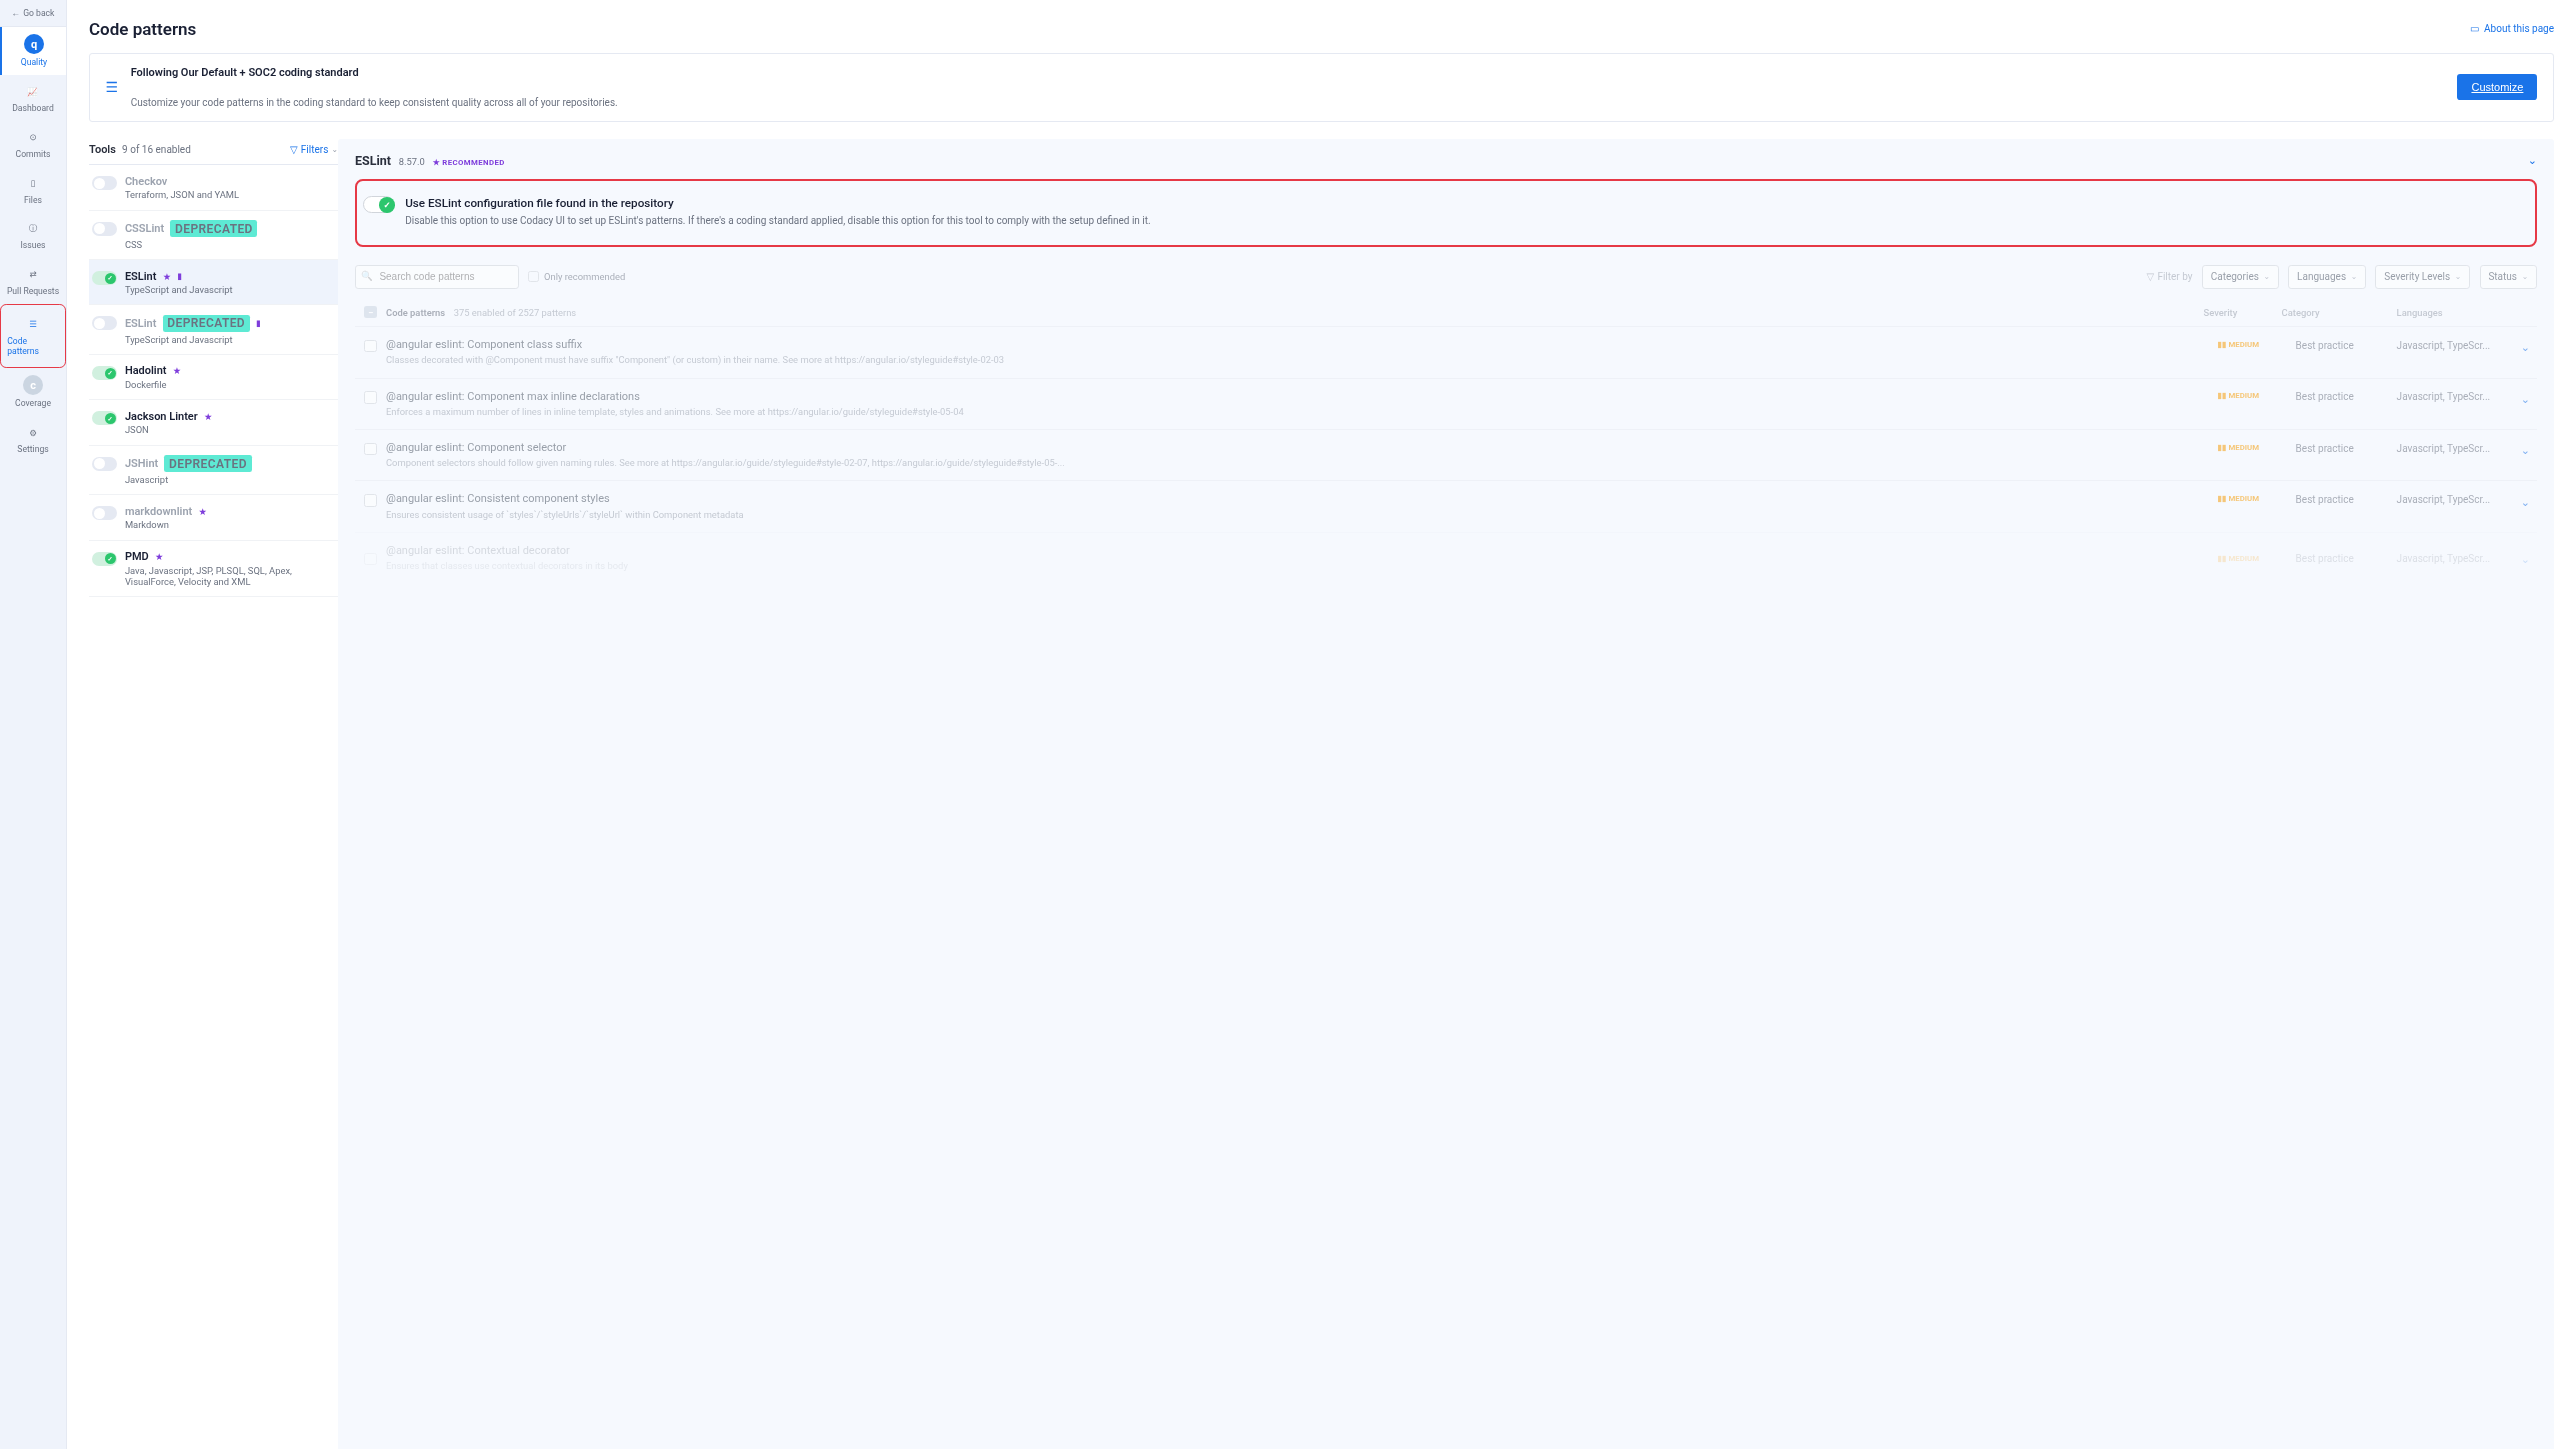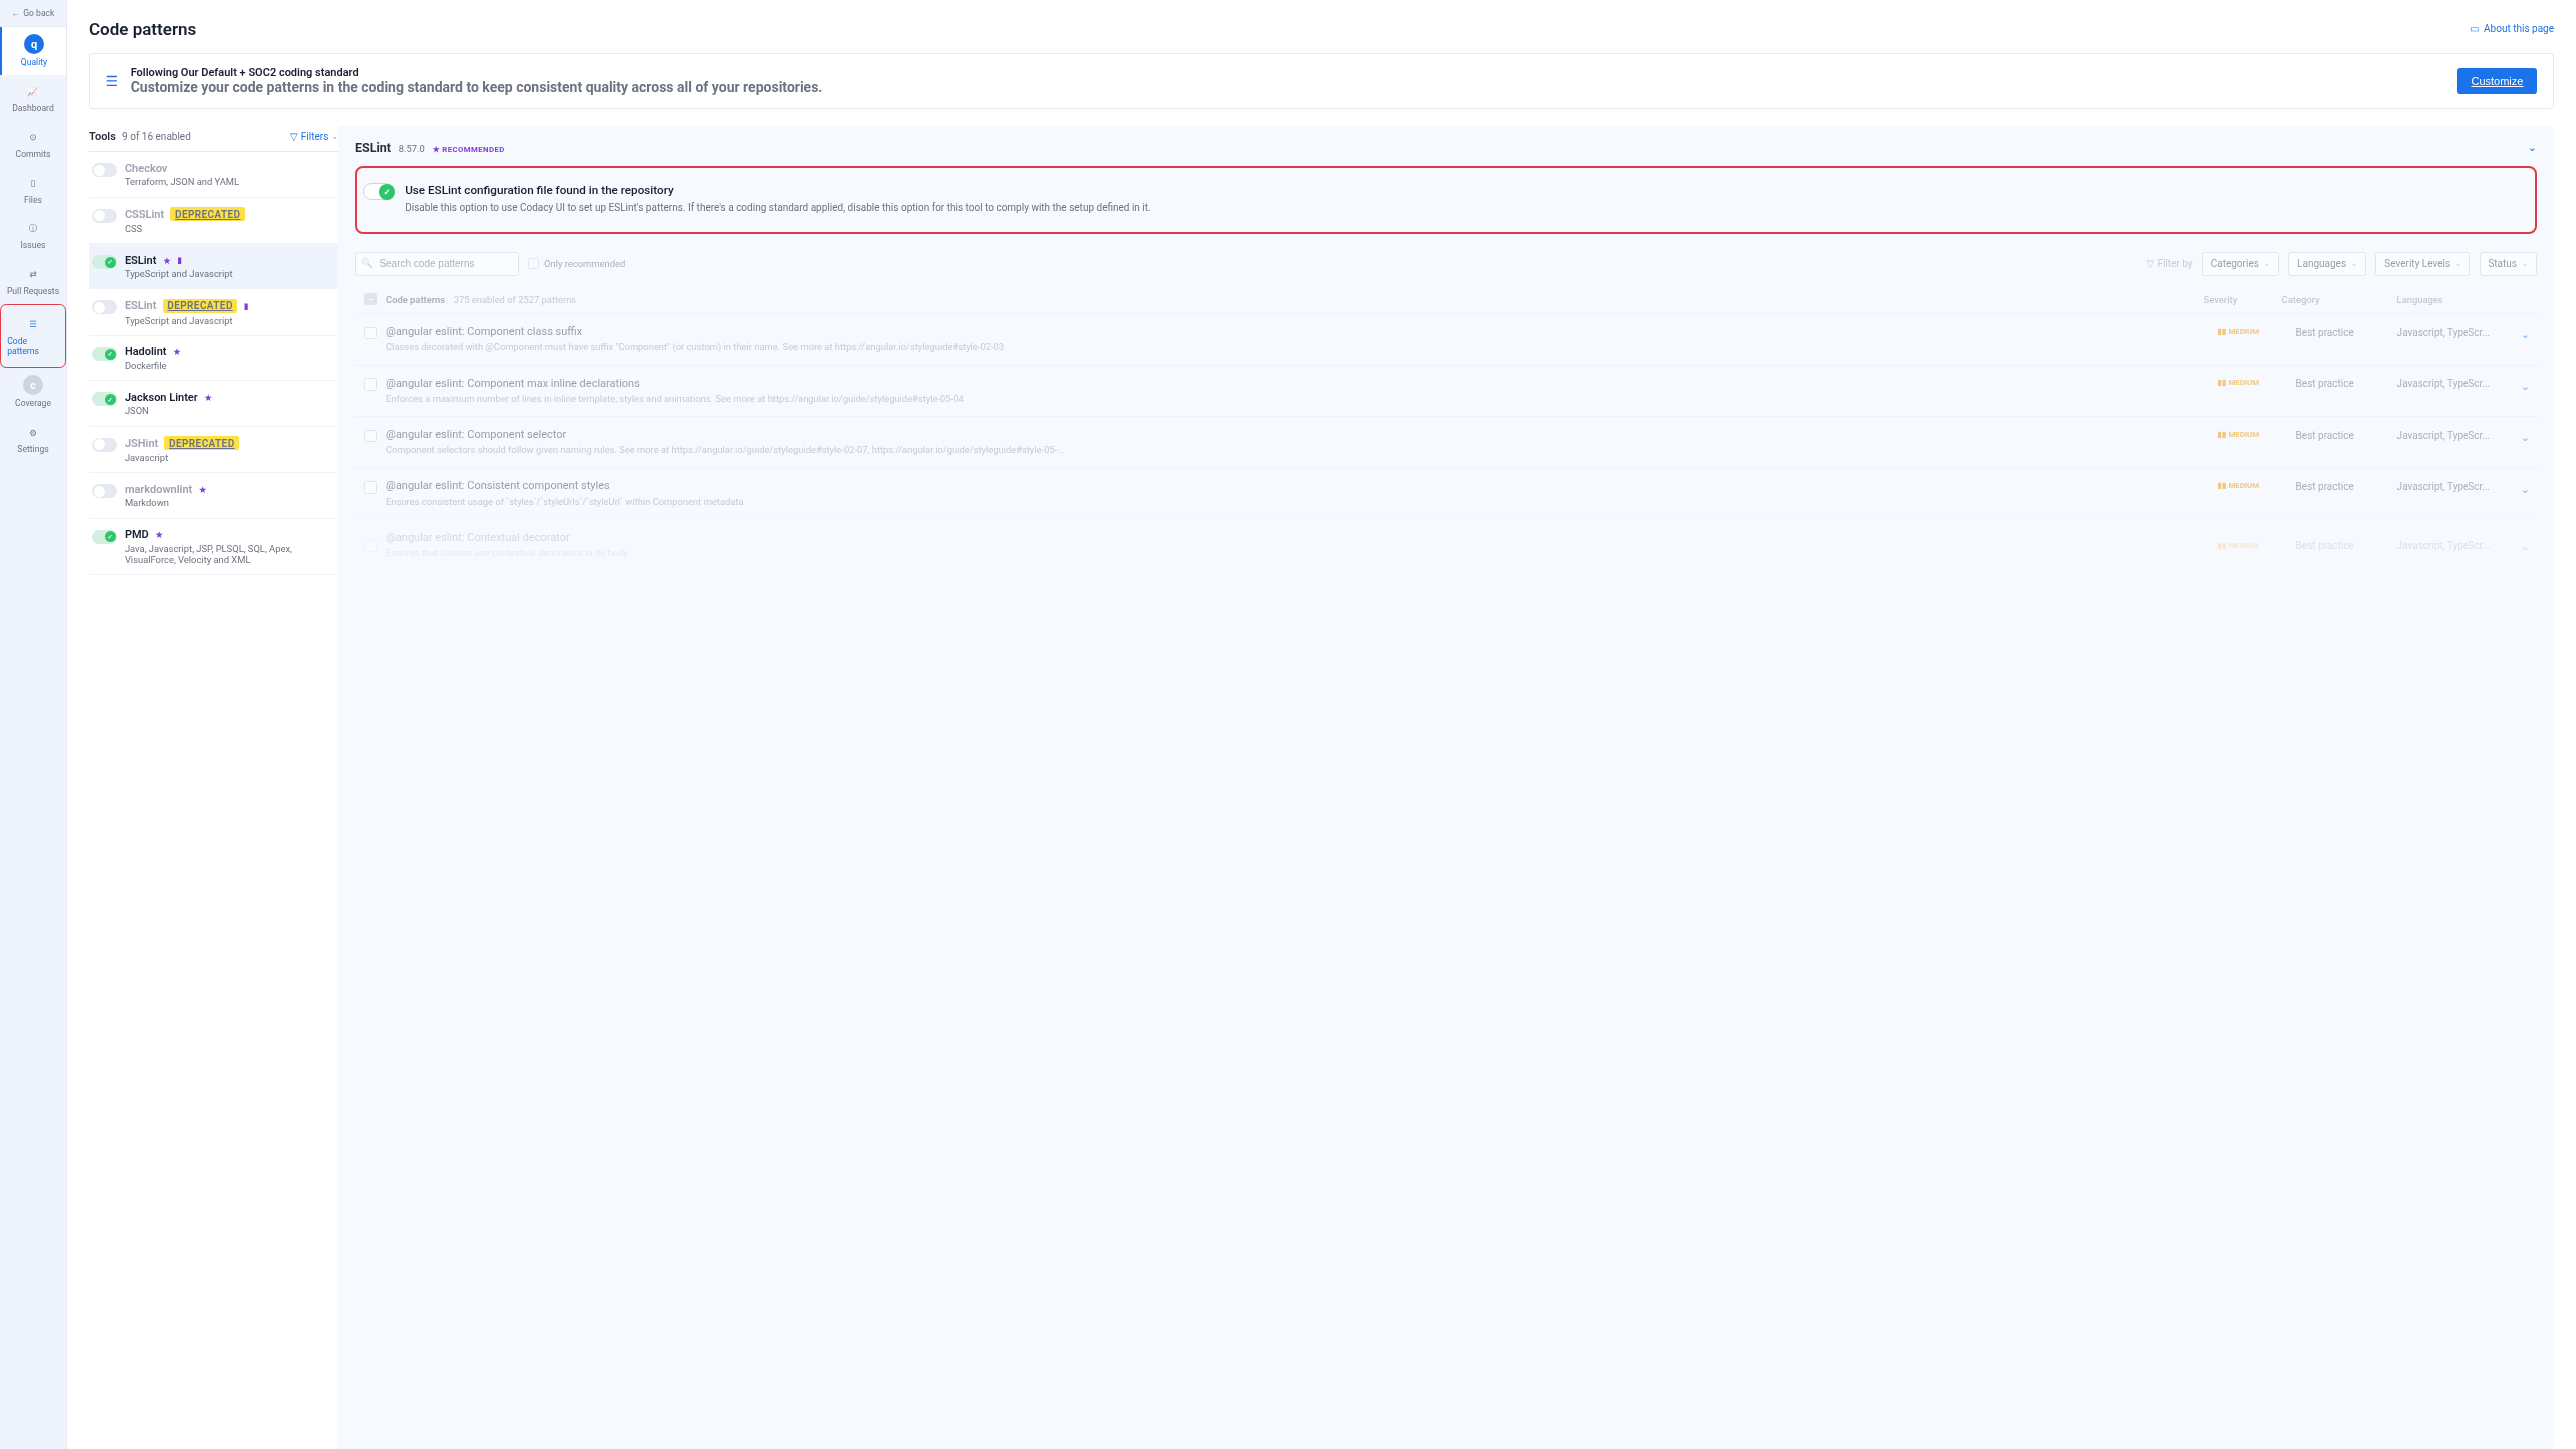--- a/index.html
+++ b/index.html
@@ -12,21 +12,21 @@
 .nav-item .icon-box { width: 17px; height: 17px; display: flex; align-items: center; justify-content: center; }
 .nav-highlight { border: 1.9px solid #e63946; border-radius: 6.2px; padding: 3.1px; }
 .main { flex: 1; display: flex; flex-direction: column; overflow: hidden; padding: 18.7px 22px 0 22px;}
 .header-row { display: flex; justify-content: space-between; align-items: center; margin-bottom: 14px;}
 .page-title { font-size: 17px; font-weight: 600; color: #1a2034;}
 .about-link { color: #1a73e8; font-size: 10px; display: flex; align-items: center; gap: 4.7px; cursor: pointer;}
 .banner { border: 0.8px solid #e5e9f2; border-radius: 3.1px; padding: 12.5px 15.6px; display: flex; align-items: center; gap: 12.5px; margin-bottom: 17px;}
 .banner-icon { color: #1a73e8; font-size: 14px;}
 .banner-text { flex: 1; }
 .banner-title { font-weight: 600; font-size: 11px; color: #1a2034;}
-.banner-sub { font-size: 14px; color: #6b7280; margin-top: 0; font-weight: bold;}
+.banner-sub { font-size: 10px; color: #6b7280; margin-top: 18px;}
 .btn-primary { background: #1a73e8; color: #fff; border: none; padding: 7px 14px; border-radius: 3.1px; font-size: 11px; font-weight: 500; cursor: pointer; text-decoration: underline;}
 .content-row { display: flex; gap: 0; flex: 1; overflow: hidden;}
 .tools-col { width: 249px; flex-shrink: 0;}
 .tools-header { display: flex; justify-content: space-between; padding: 4.7px 0 7.8px 0;}
 .tools-header-left { display:flex; gap:6.2px; align-items:baseline;}
 .tools-label { font-weight: 600; font-size: 11px;}
 .tools-count { color: #6b7280; font-size: 10px;}
 .filters-link { color: #1a73e8; font-size: 10px; display:flex; align-items:center; gap:3.1px; cursor:pointer;}
 .tool-list { border-top: 0.8px solid #e5e9f2;}
 .tool-row { padding: 9.4px 4.7px 9.4px 3.1px; border-bottom: 0.8px solid #f0f2f5; display:flex; gap:7.8px; cursor:pointer;}
@@ -34,21 +34,21 @@
 .toggle { width: 25px; height: 14px; border-radius: 7px; background: #e5e9f2; position: relative; flex-shrink:0; margin-top:1.6px;}
 .toggle.on { background: #d1f0df;}
 .toggle .knob { width: 11px; height: 11px; border-radius: 50%; background: #fff; position: absolute; top: 1.6px; left: 1.6px;}
 .toggle.on .knob { left: 12.5px; background: #2cc66d; display:flex; align-items:center; justify-content:center;}
 .toggle.on .knob::after { content:"✓"; color:#fff; font-size:6.2px; font-weight:bold;}
 .tool-info { flex:1;}
 .tool-name-row { display:flex; align-items:center; gap:6.2px;}
 .tool-name { font-weight: 600; font-size: 11px; color:#1a2034;}
 .tool-name.muted { color:#9ca3af;}
 .tool-langs { font-size: 9.4px; color: #6b7280; margin-top: 1.6px;}
-.badge-dep { background:#fde047; color:#6b7280; font-size:10px; font-weight:600; padding:1.6px 4.7px; border-radius:2.3px; letter-spacing:0.4px;text-decoration:underline;}
+.badge-dep { background:#5eead4; color:#6b7280; font-size:12px; font-weight:600; padding:1.6px 4.7px; border-radius:2.3px; letter-spacing:0.4px;}
 .star { color:#7e3ddb; font-size:9.4px;}
 .file-icon { color:#7e3ddb; font-size:8.6px;}
 .detail-col { flex:1; background:#f6f9fe; border-radius:3.1px 3.1px 0 0; padding:14px 17px 0 17px; overflow-y:auto;}
 .detail-header { display:flex; align-items:center; justify-content:space-between; margin-bottom:11px;}
 .detail-header-left { display:flex; align-items:baseline; gap:7.8px;}
 .detail-title { font-weight:700; font-size:12.5px;}
 .detail-version { font-size:9.4px; color:#6b7280;}
 .recommended-tag { color:#7e3ddb; font-size:7.8px; font-weight:700; letter-spacing:0.4px; display:flex; align-items:center; gap:2.3px;}
 .config-box { border:2.3px solid #e63946; border-radius:7.8px; padding:15.6px 17px 17px 6.2px; background:#f6f9fe; margin-bottom:7.8px; display:flex; gap:11px;}
 .big-toggle { width:31px; height:17px; border-radius:8.6px; background:#fff; position:relative; flex-shrink:0; border:0.8px solid #d1d5db;}

